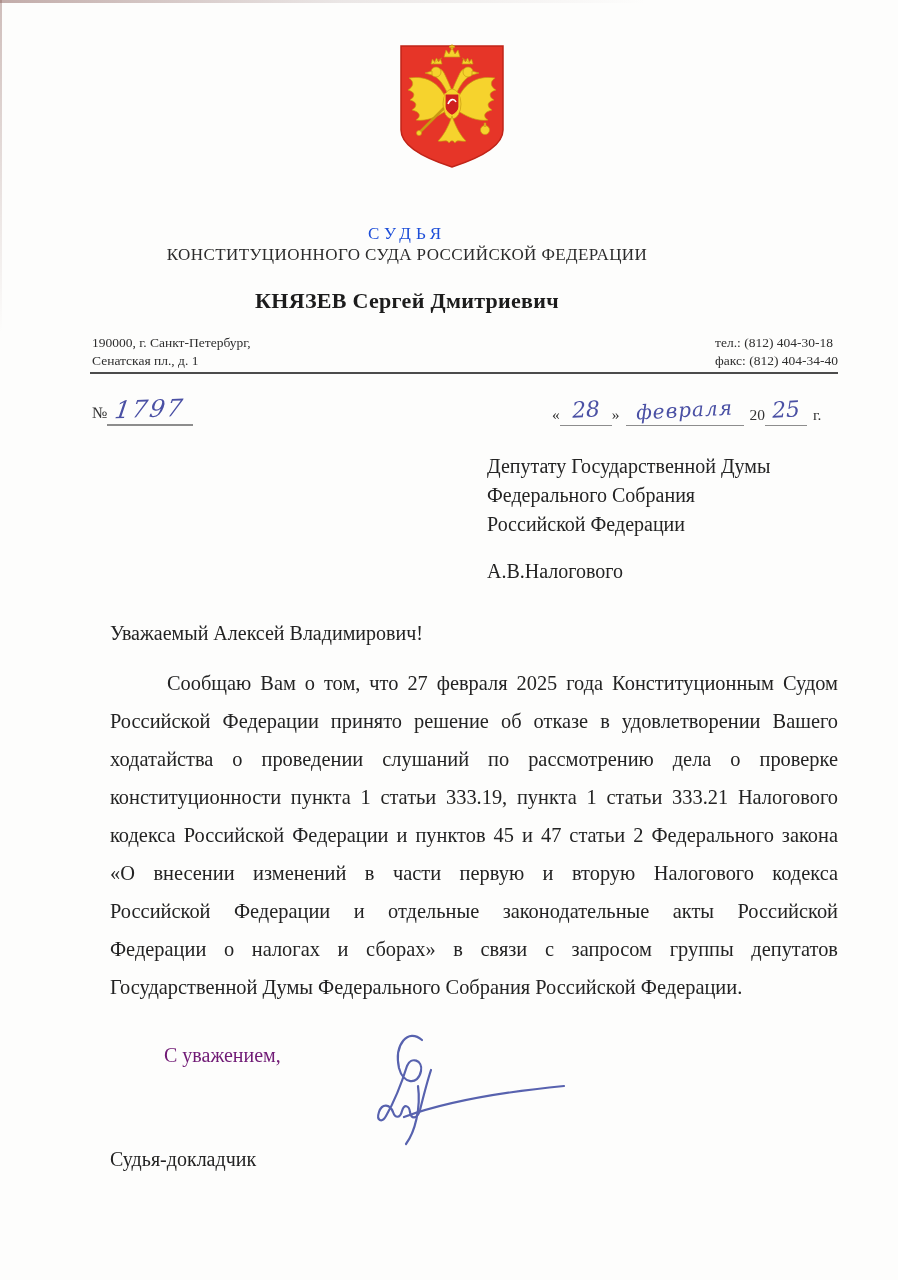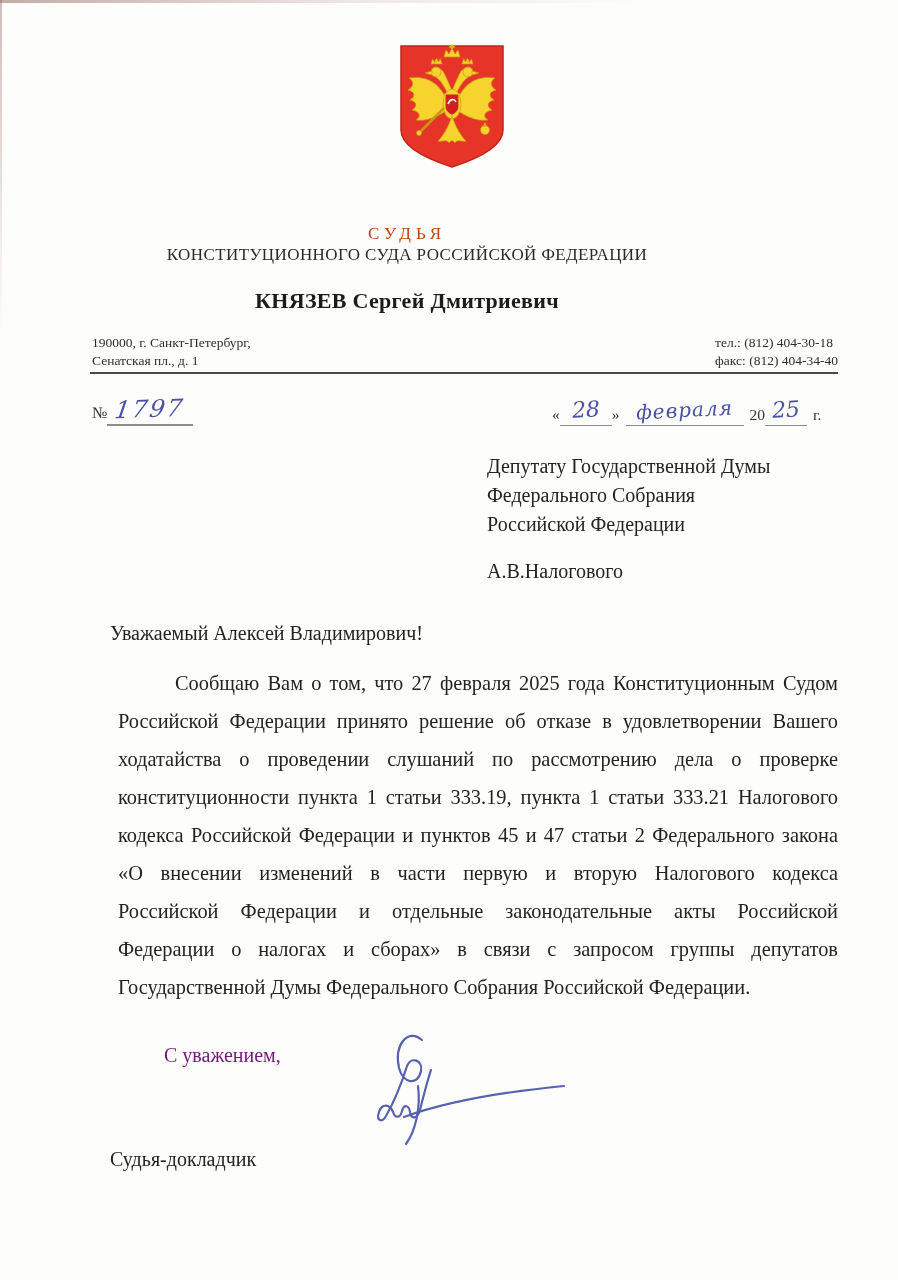--- a/index.html
+++ b/index.html
@@ -23,21 +23,21 @@
   }
   .scan::after {
     content: ""; position: absolute; top: 0; left: 0; bottom: 0; width: 2px;
     background: linear-gradient(180deg, rgba(150,112,106,0.45), rgba(150,112,106,0) 26%);
     pointer-events: none;
   }
   .abs { position: absolute; }
 
   
   .hdr-center { left: 0; width: 814px; text-align: center; }
-  .t1 { top: 224px; font-size: 17px; letter-spacing: 5px; color: #c2410c; }
+  .t1 { top: 224px; font-size: 17px; letter-spacing: 5px; color: #1d4ed8; }
   .t2 { top: 245px; font-size: 17px; letter-spacing: 0.4px; color: #2b2b2b; }
   .judge { top: 288px; font-size: 22px; font-weight: bold; letter-spacing: 0.3px; color: #1c1c1c; }
 
   .addr { left: 92px; top: 334px; font-size: 13.5px; line-height: 18px; color: #2e2e2e; }
   .phones { right: 60px; top: 334px; font-size: 13.5px; line-height: 18px; text-align: left; color: #2e2e2e; }
   .rule { left: 90px; top: 372px; width: 748px; height: 2px; background: #4c4c4c; }
 
   
   .no-sign { left: 92px; top: 404px; font-size: 16px; color: #333; }
   .no-underline { left: 107px; top: 424px; width: 86px; height: 1.5px; background: #8d8d8d; }
@@ -66,21 +66,21 @@
   .dbox.month .hand { font-size: 20px; letter-spacing: 1px; }
   .gap { width: 6px; }
 
   
   .recipient { left: 487px; top: 452px; font-size: 20px; line-height: 29px; color: #232323; }
   .recipient .name { margin-top: 18px; }
 
   
   .salutation { left: 110px; top: 622px; width: 728px; text-align: left; font-size: 20px; color: #232323; }
   .bodytext { left: 110px; top: 664px; width: 728px; font-size: 20.4px; color: #232323; }
-  .jline { height: 38px; line-height: 38px; text-align: justify; text-align-last: justify; white-space: normal; margin-left: 8px; }
+  .jline { height: 38px; line-height: 38px; text-align: justify; text-align-last: justify; white-space: normal; }
   .jline.first { text-indent: 57px; }
   .jline.last { text-align-last: left; }
 
   
   .respect { left: 164px; top: 1044px; font-size: 20px; color: #701a75; }
   .signer { left: 110px; top: 1148px; font-size: 20px; color: #232323; }
   .sig-svg { left: 360px; top: 1024px; }
 </style>
 </head>
 <body>

